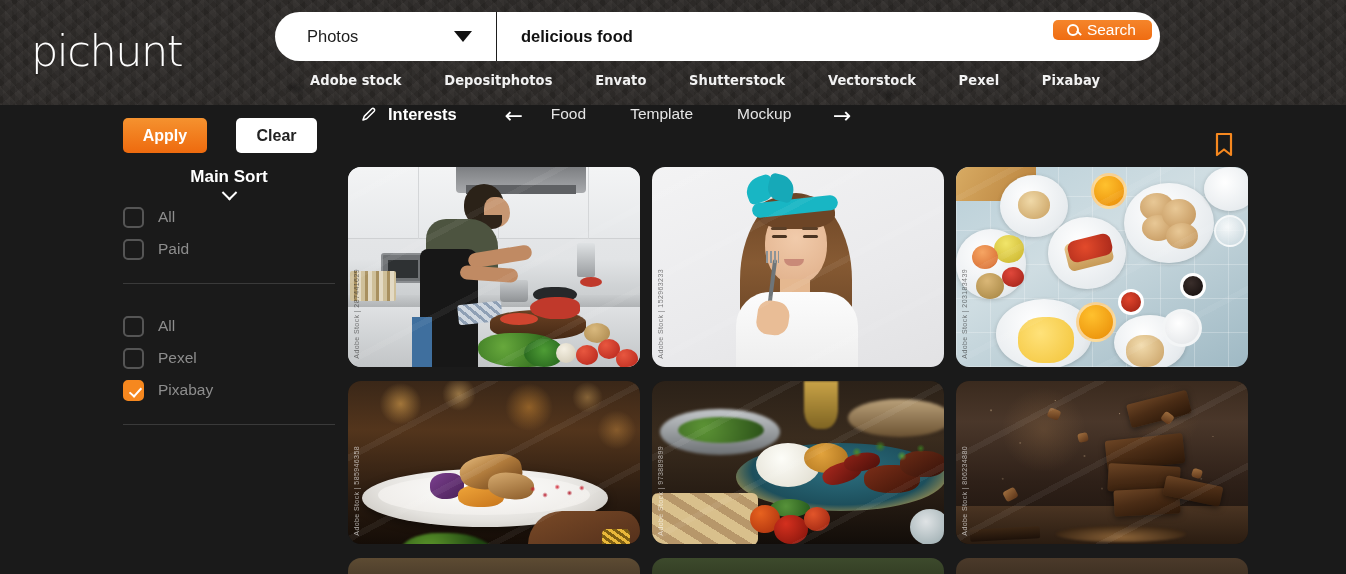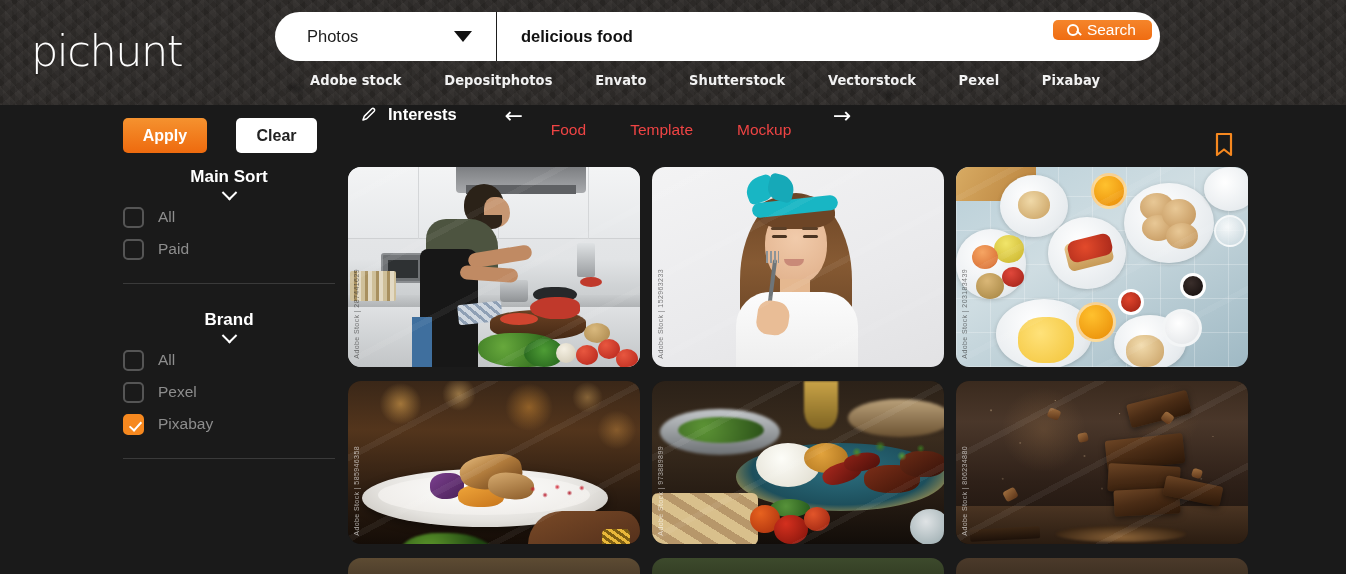--- a/index.html
+++ b/index.html
@@ -143,22 +143,22 @@
   }
   .interests-title {
     color: #fff; font-size: 16.5px; font-weight: bold;
     margin-right: 42px;
   }
   .arrow-btn {
     color: #fff; font-size: 22px; line-height: 1; cursor: pointer;
     width: 30px; text-align: center; font-family: "DejaVu Sans", sans-serif;
   }
   .tagword {
-    color: #ef4444; font-size: 15.5px; cursor: pointer;
-    margin: 16px 22px;
+    color: #e5e5e5; font-size: 15.5px; cursor: pointer;
+    margin: 0 22px;
   }
   .arrow-right { margin-left: 14px; }
   .bookmark-icon {
     position: absolute; right: 112px; top: 27px;
     cursor: pointer;
   }
 
   
   .sidebar {
     position: absolute; left: 123px; top: 62px;
@@ -488,24 +488,20 @@
       </div>
       <div class="opt">
         <span class="cb"></span>
         <span class="opt-label">Paid</span>
       </div>
     </div>
 
     <div class="divider"></div>
 
     <div class="filter-block filter-block-2">
-      <div class="filter-head">
-        <span class="ttl">Brand</span>
-        <span class="chev"></span>
-      </div>
       <div class="opt">
         <span class="cb"></span>
         <span class="opt-label">All</span>
       </div>
       <div class="opt">
         <span class="cb"></span>
         <span class="opt-label">Pexel</span>
       </div>
       <div class="opt">
         <span class="cb on"></span>

